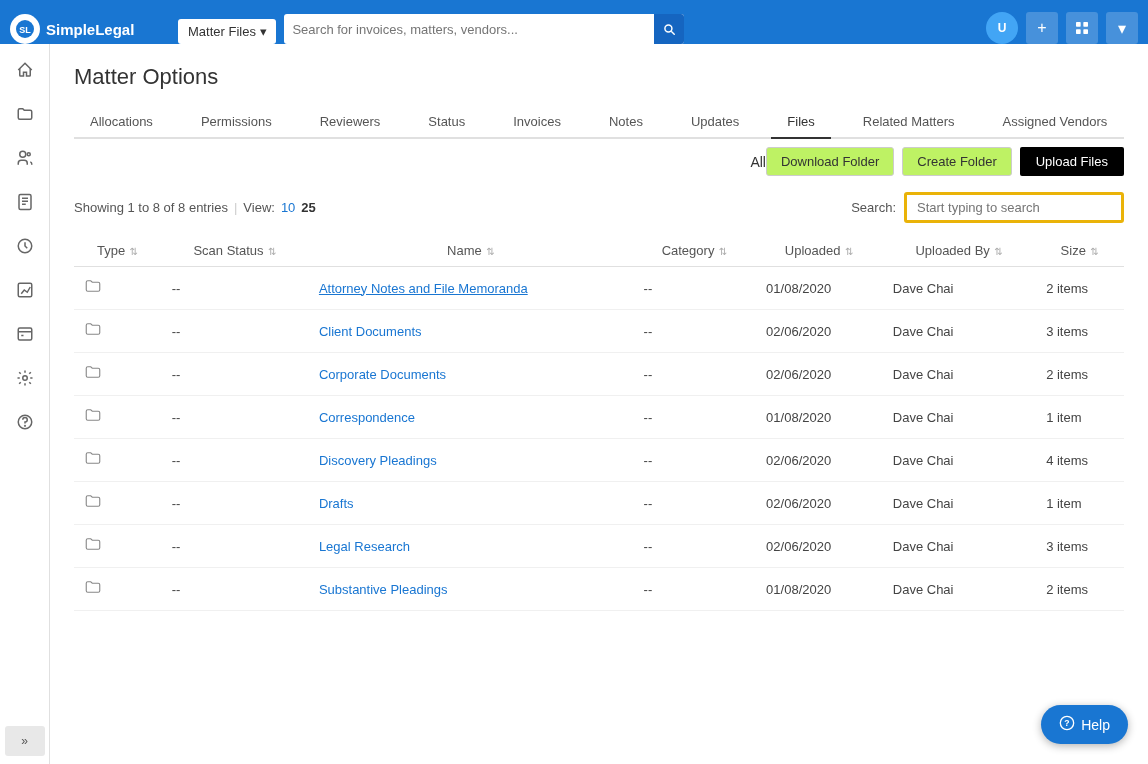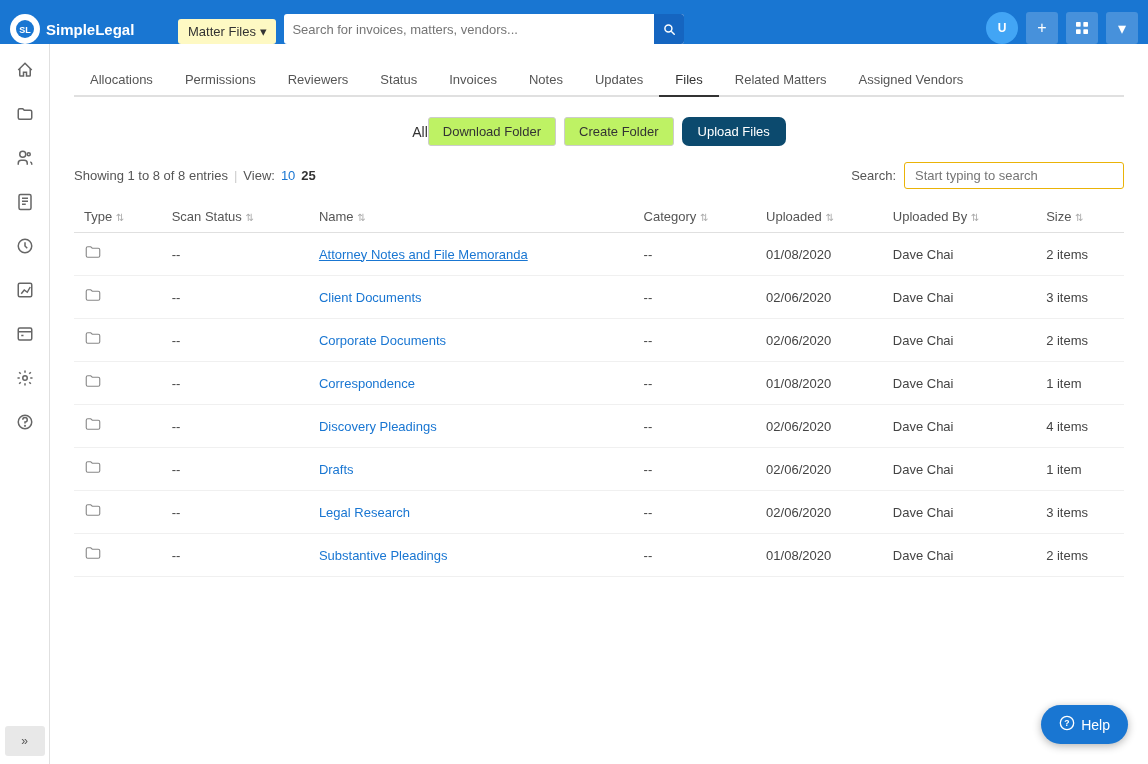--- a/index.html
+++ b/index.html
@@ -27,21 +27,21 @@
       min-width: 160px;
     }
     .logo-circle {
       width: 30px; height: 30px;
       background: white;
       border-radius: 50%;
       display: flex; align-items: center; justify-content: center;
       font-size: 12px; color: #1976d2; font-weight: bold;
     }
     .matter-files-btn {
-      background: #fef9c3;
+      background: #ffffff;
       border: none;
       border-radius: 3px;
       padding: 5px 10px;
       cursor: pointer;
       font-size: 13px;
       display: flex; align-items: center; gap: 4px;
       color: #333;
     }
     .search-area {
       display: flex; align-items: center;
@@ -141,22 +141,22 @@
       font-size: 22px;
       font-weight: 500;
       margin-bottom: 16px;
       color: #333;
     }
 
     
     .tabs {
       display: flex;
       border-bottom: 2px solid #e0e0e0;
-      margin-bottom: 20px;
-      gap: 0;
+      margin-bottom: 8px;
+      gap: 16px;
       align-items: center;
     }
     .tab {
       padding: 8px 16px;
       cursor: pointer;
       color: #555;
       font-size: 13px;
       border-bottom: 2px solid transparent;
       margin-bottom: -2px;
       text-decoration: none;
@@ -164,43 +164,43 @@
     .tab.active {
       color: #333;
       border-bottom: 2px solid #333;
       font-weight: 500;
     }
 
     
     .files-toolbar {
       display: flex;
       align-items: center;
-      justify-content: center;
+      justify-content: flex-end;
       margin-bottom: 16px;
     }
     .files-label {
       font-size: 14px;
       font-weight: 500;
     }
     .toolbar-buttons {
       display: flex; gap: 8px;
     }
     .btn-secondary {
       background: #bef264;
       border: 1px solid #ccc;
       border-radius: 3px;
       padding: 6px 14px;
       cursor: pointer;
       font-size: 13px;
       color: #333;
     }
     .btn-primary {
-      background: #0c4a6e;
+      background: #000000;
       border: none;
-      border-radius: 7px;
+      border-radius: 2px;
       padding: 6px 16px;
       cursor: pointer;
       font-size: 13px;
       color: white;
       font-weight: 500;
     }
 
     
     .table-controls {
       display: flex;
@@ -219,40 +219,40 @@
       text-decoration: none;
     }
     .view-current {
       font-weight: 600;
       color: #333;
     }
     .search-control {
       display: flex; align-items: center; gap: 8px;
     }
     .search-control input {
-      border: 1px solid #eab308;
+      border: 3px solid #eab308;
       border-radius: 3px;
       padding: 5px 10px;
       font-size: 13px;
       width: 220px;
       outline: none;
       color: #999;
     }
 
     
     .files-table {
       width: 100%;
       border-collapse: collapse;
       font-size: 13px;
     }
     .files-table thead tr {
       border-bottom: 1px solid #e0e0e0;
     }
     .files-table th {
-      text-align: left;
+      text-align: center;
       padding: 8px 10px;
       color: #555;
       font-weight: 500;
       cursor: pointer;
       white-space: nowrap;
     }
     .sort-arrow {
       display: inline-block;
       width: 10px;
       color: #aaa;
@@ -409,20 +409,21 @@
   </div>
 
   <div class="sidebar-bottom">
     <div class="sidebar-expand">
       <span>»</span>
     </div>
   </div>
 </aside>
 
 <main class="main-content">
+  <h1 class="page-title">Matter Options</h1>
 
   <nav class="tabs">
     <a class="tab">Allocations</a>
     <a class="tab">Permissions</a>
     <a class="tab">Reviewers</a>
     <a class="tab">Status</a>
     <a class="tab">Invoices</a>
     <a class="tab">Notes</a>
     <a class="tab">Updates</a>
     <a class="tab active">Files</a>

